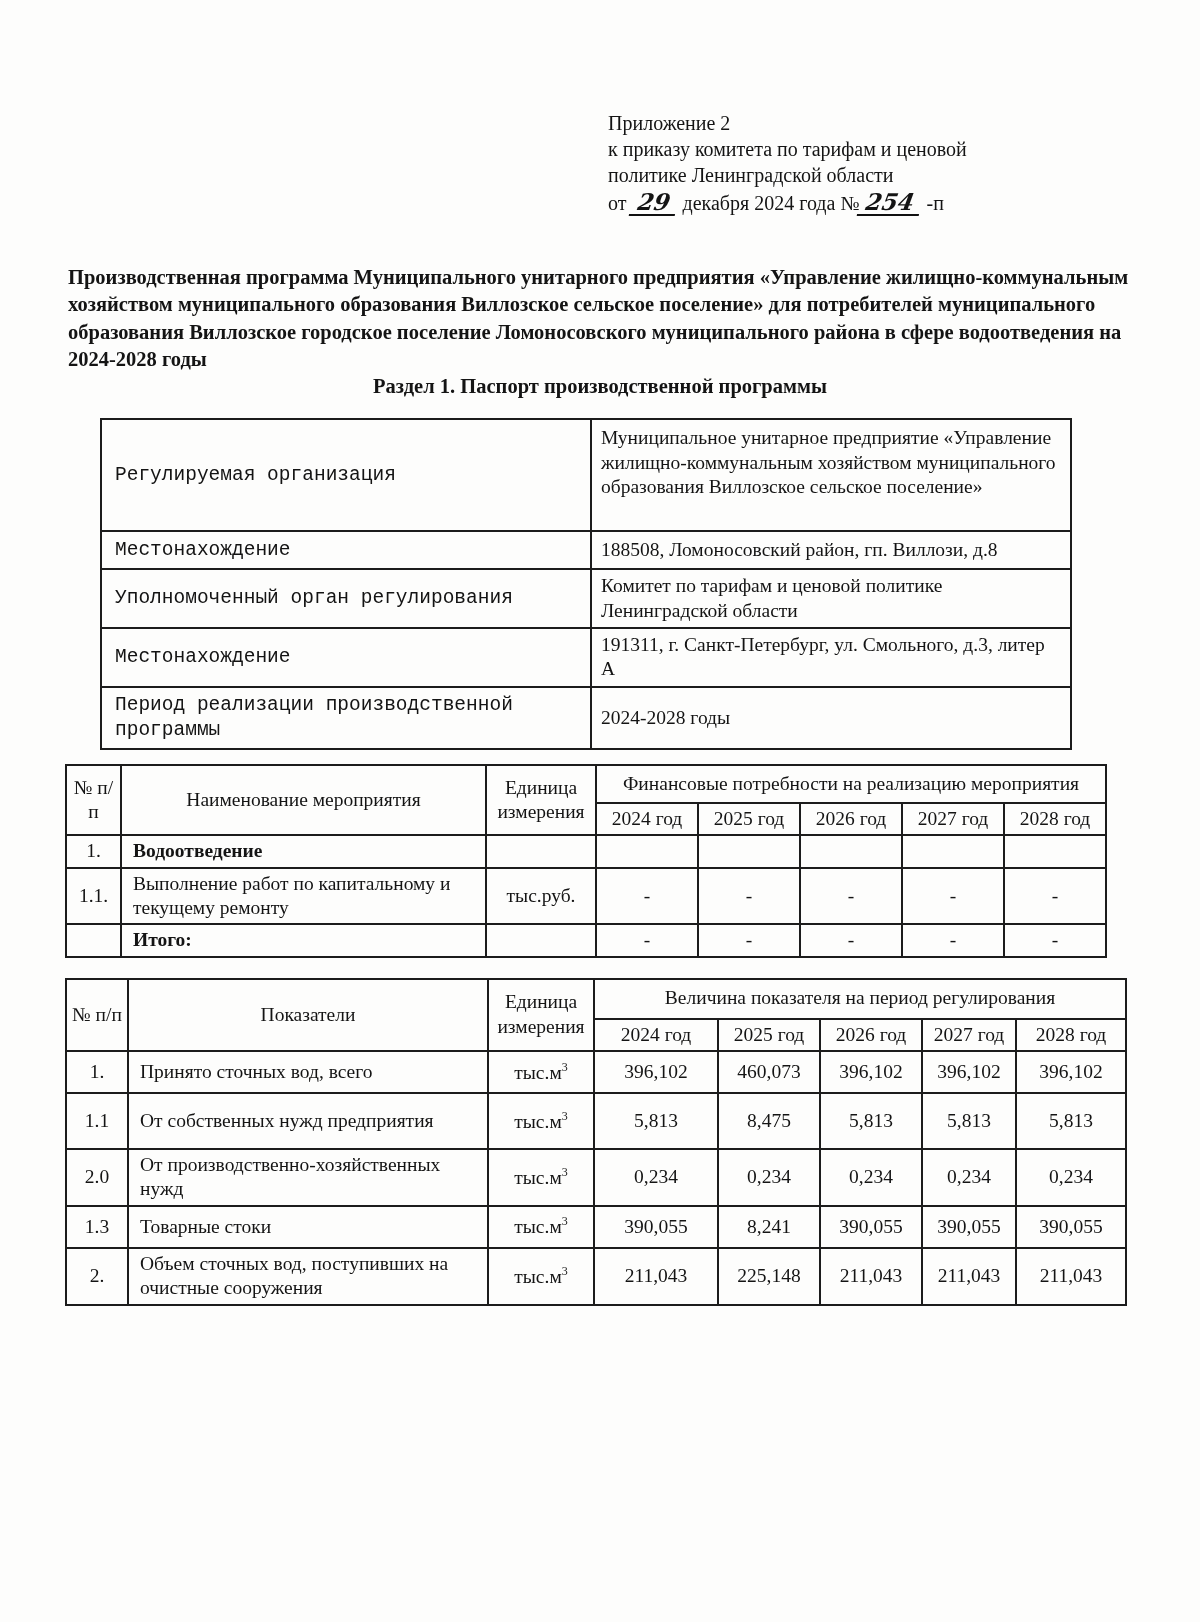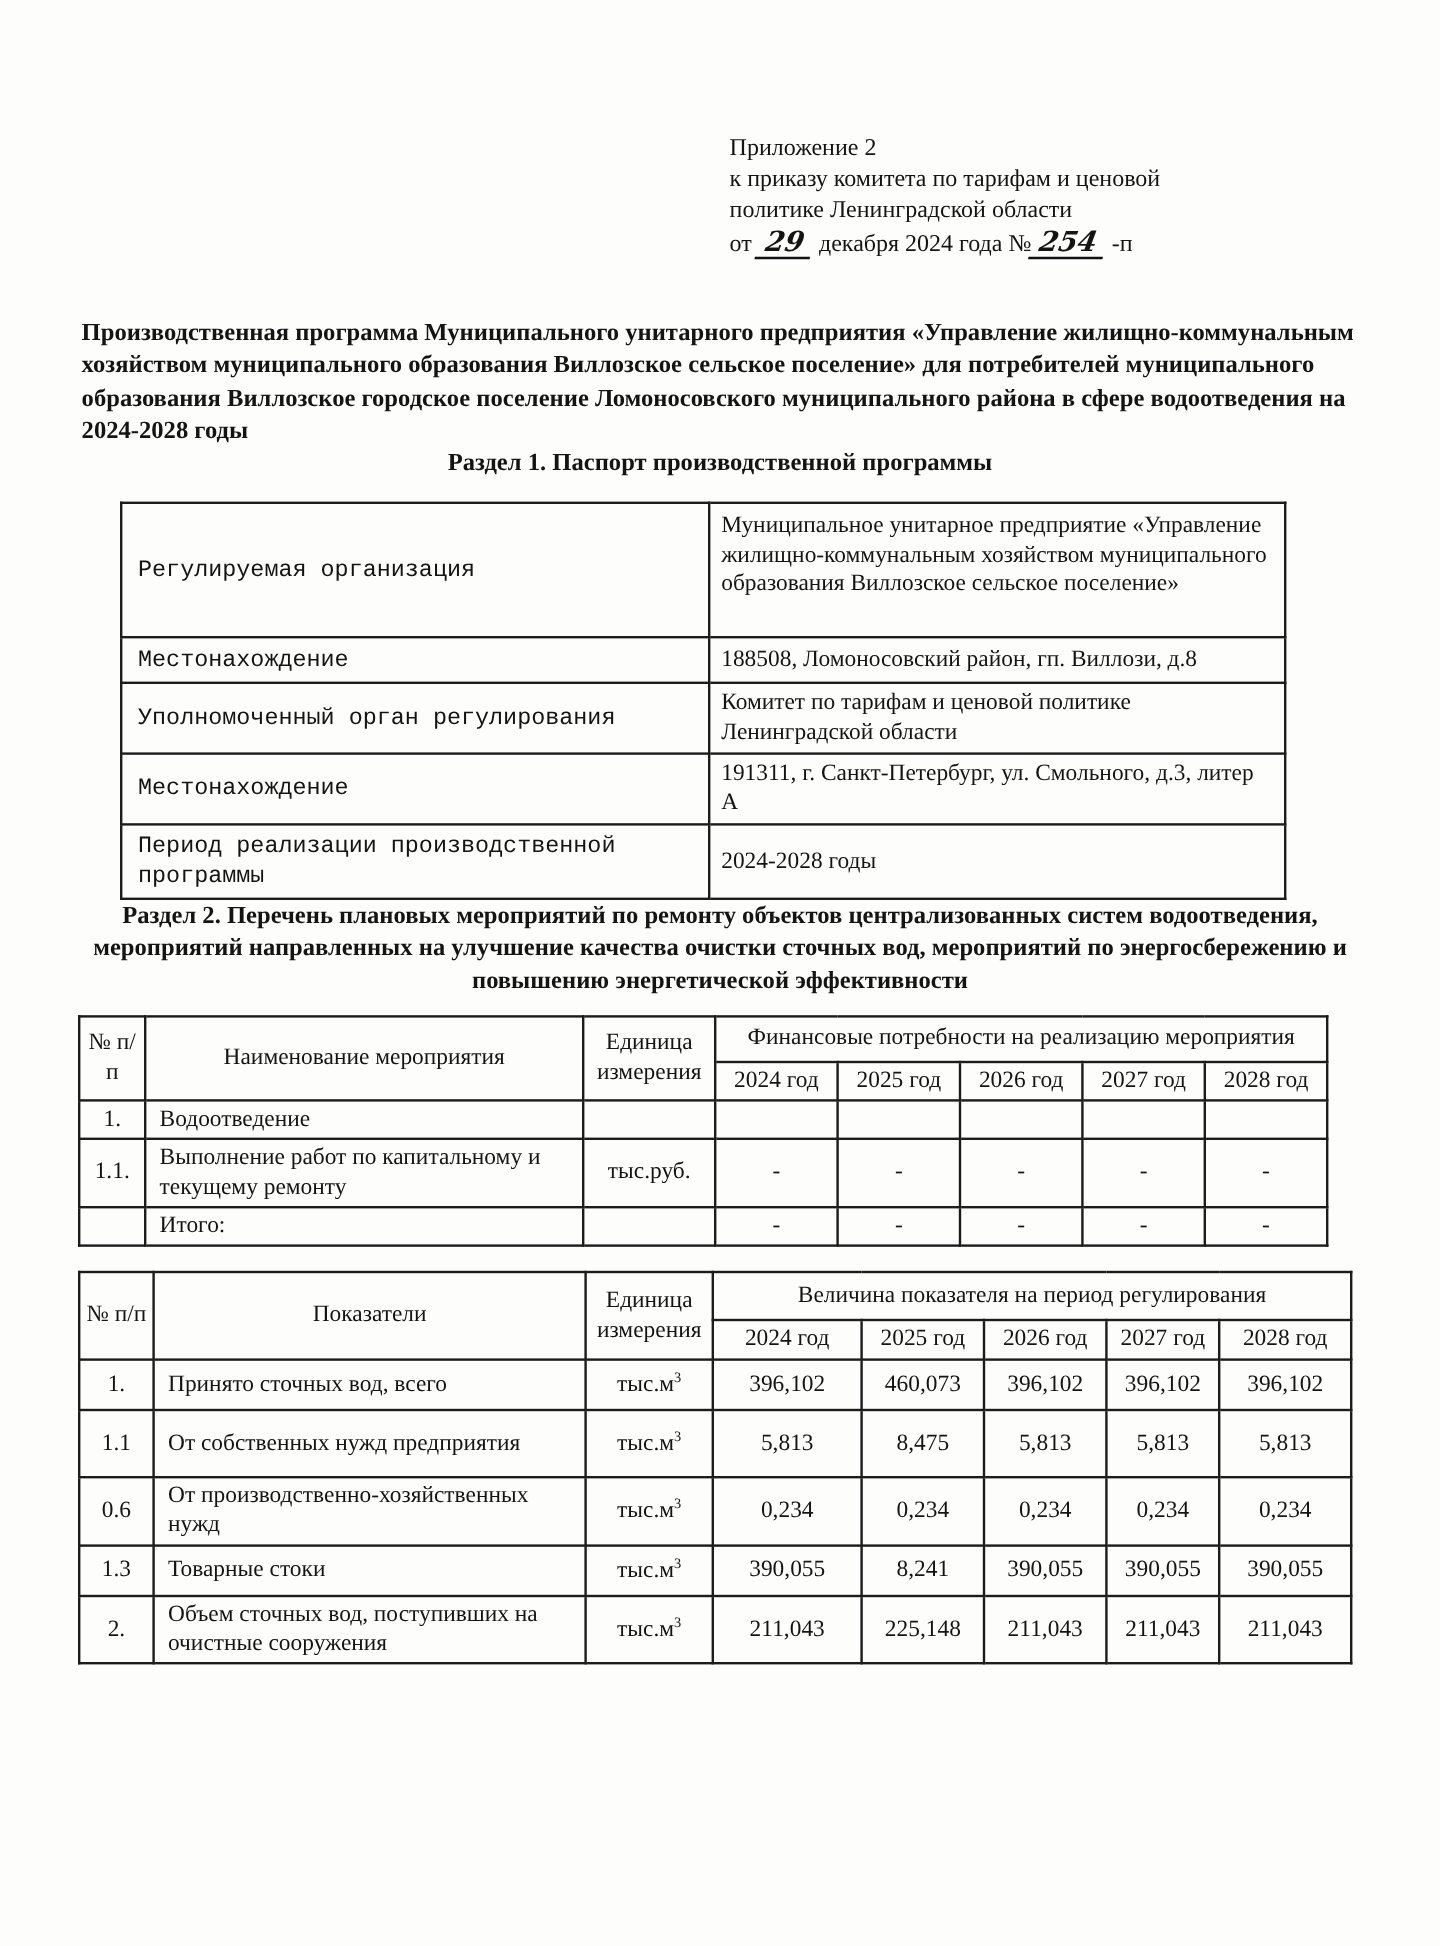--- a/index.html
+++ b/index.html
@@ -64,21 +64,21 @@
   .t2 .dr1 td { height:28px; }
   .t2 .dr2 td { height:52px; }
   .t2 .dr3 td { height:30px; }
   .t3 .hr1 td { height:40px; }
   .t3 .hr2 td { height:30px; }
   .t3 .dr1 td { height:42px; }
   .t3 .dr2 td { height:56px; }
   .t3 .dr3 td { height:52px; }
   .t3 .dr4 td { height:42px; }
   .t3 .dr5 td { height:54px; }
-  .b { font-weight:400;border-radius:12px; }
+  .b { font-weight:700;border-radius:12px; }
   sup { font-size:12px; vertical-align:super; }
 </style>
 </head>
 <body>
 
 <div class="page">
 
   <div class="annex">
     <div>Приложение 2</div>
     <div>к приказу комитета по тарифам и ценовой</div>
@@ -113,21 +113,20 @@
       <td class="lab">Местонахождение</td>
       <td class="val">191311, г. Санкт-Петербург, ул. Смольного, д.3, литер А</td>
     </tr>
     <tr class="r5">
       <td class="lab">Период реализации производственной программы</td>
       <td class="val">2024-2028 годы</td>
     </tr>
   </tbody>
     </table>
 
-  <div class="sec-heading wide">Раздел 2.  Перечень плановых мероприятий по ремонту объектов централизованных систем водоотведения, мероприятий направленных на улучшение качества очистки сточных вод, мероприятий по энергосбережению и повышению энергетической эффективности</div>
 
   <table class="t2">
     <colgroup>
       <col style="width:55px">
         <col style="width:365px">
         <col style="width:110px">
       <col style="width:102px">
         <col style="width:102px">
         <col style="width:102px">
         <col style="width:102px">
@@ -221,21 +220,21 @@
       <td>1.1</td>
       <td class="name">От собственных нужд предприятия</td>
       <td><span>тыс.м</span><sup>3</sup></td>
       <td>5,813</td>
       <td>8,475</td>
       <td>5,813</td>
       <td>5,813</td>
       <td>5,813</td>
     </tr>
     <tr class="dr3">
-      <td>0.6</td>
+      <td>2.0</td>
       <td class="name">От производственно-хозяйственных нужд</td>
       <td><span>тыс.м</span><sup>3</sup></td>
       <td>0,234</td>
       <td>0,234</td>
       <td>0,234</td>
       <td>0,234</td>
       <td>0,234</td>
     </tr>
     <tr class="dr4">
       <td>1.3</td>

